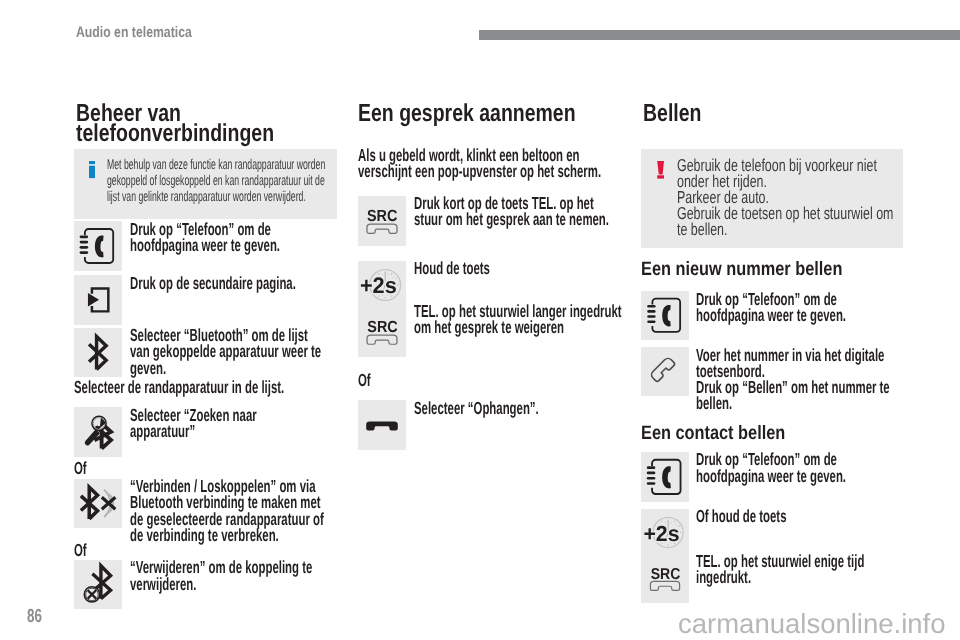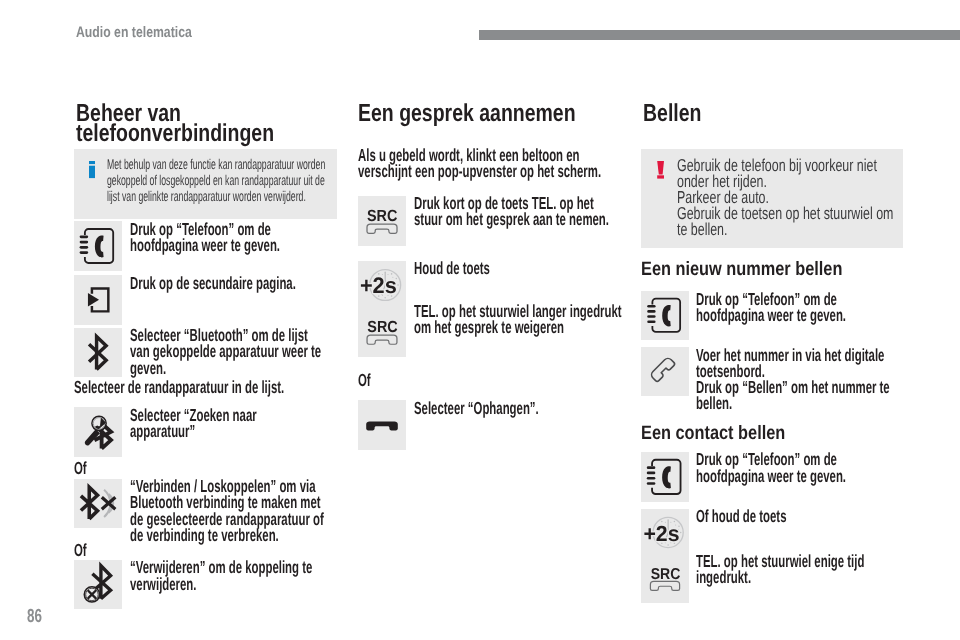--- a/index.html
+++ b/index.html
@@ -156,20 +156,21 @@
         </g>
 </g>
 
 </defs>
   </svg>
 
 <div class="page">
   <div class="abs hdr-title">Audio en telematica</div>
   <div class="abs hdr-rule"></div>
   <div class="abs pg-num">86</div>
+  <div class="abs watermark">carmanualsonline.info</div>
 
   <div class="abs ttl" style="left:76px;top:104px;width:352px;">Beheer van
 telefoonverbindingen</div>
 
   <div class="abs cbox" style="left:74px;top:149px;width:263px;height:70px;"></div>
   <div class="abs" style="left:89.3px;top:160.8px;">
     <svg width="6" height="18" viewBox="0 0 6 18">
         <rect x="0" y="0" width="6" height="3.1" fill="#0b85c8"></rect>
         <rect x="0" y="4.7" width="6" height="12.4" fill="#0b85c8"></rect>
       </svg>

